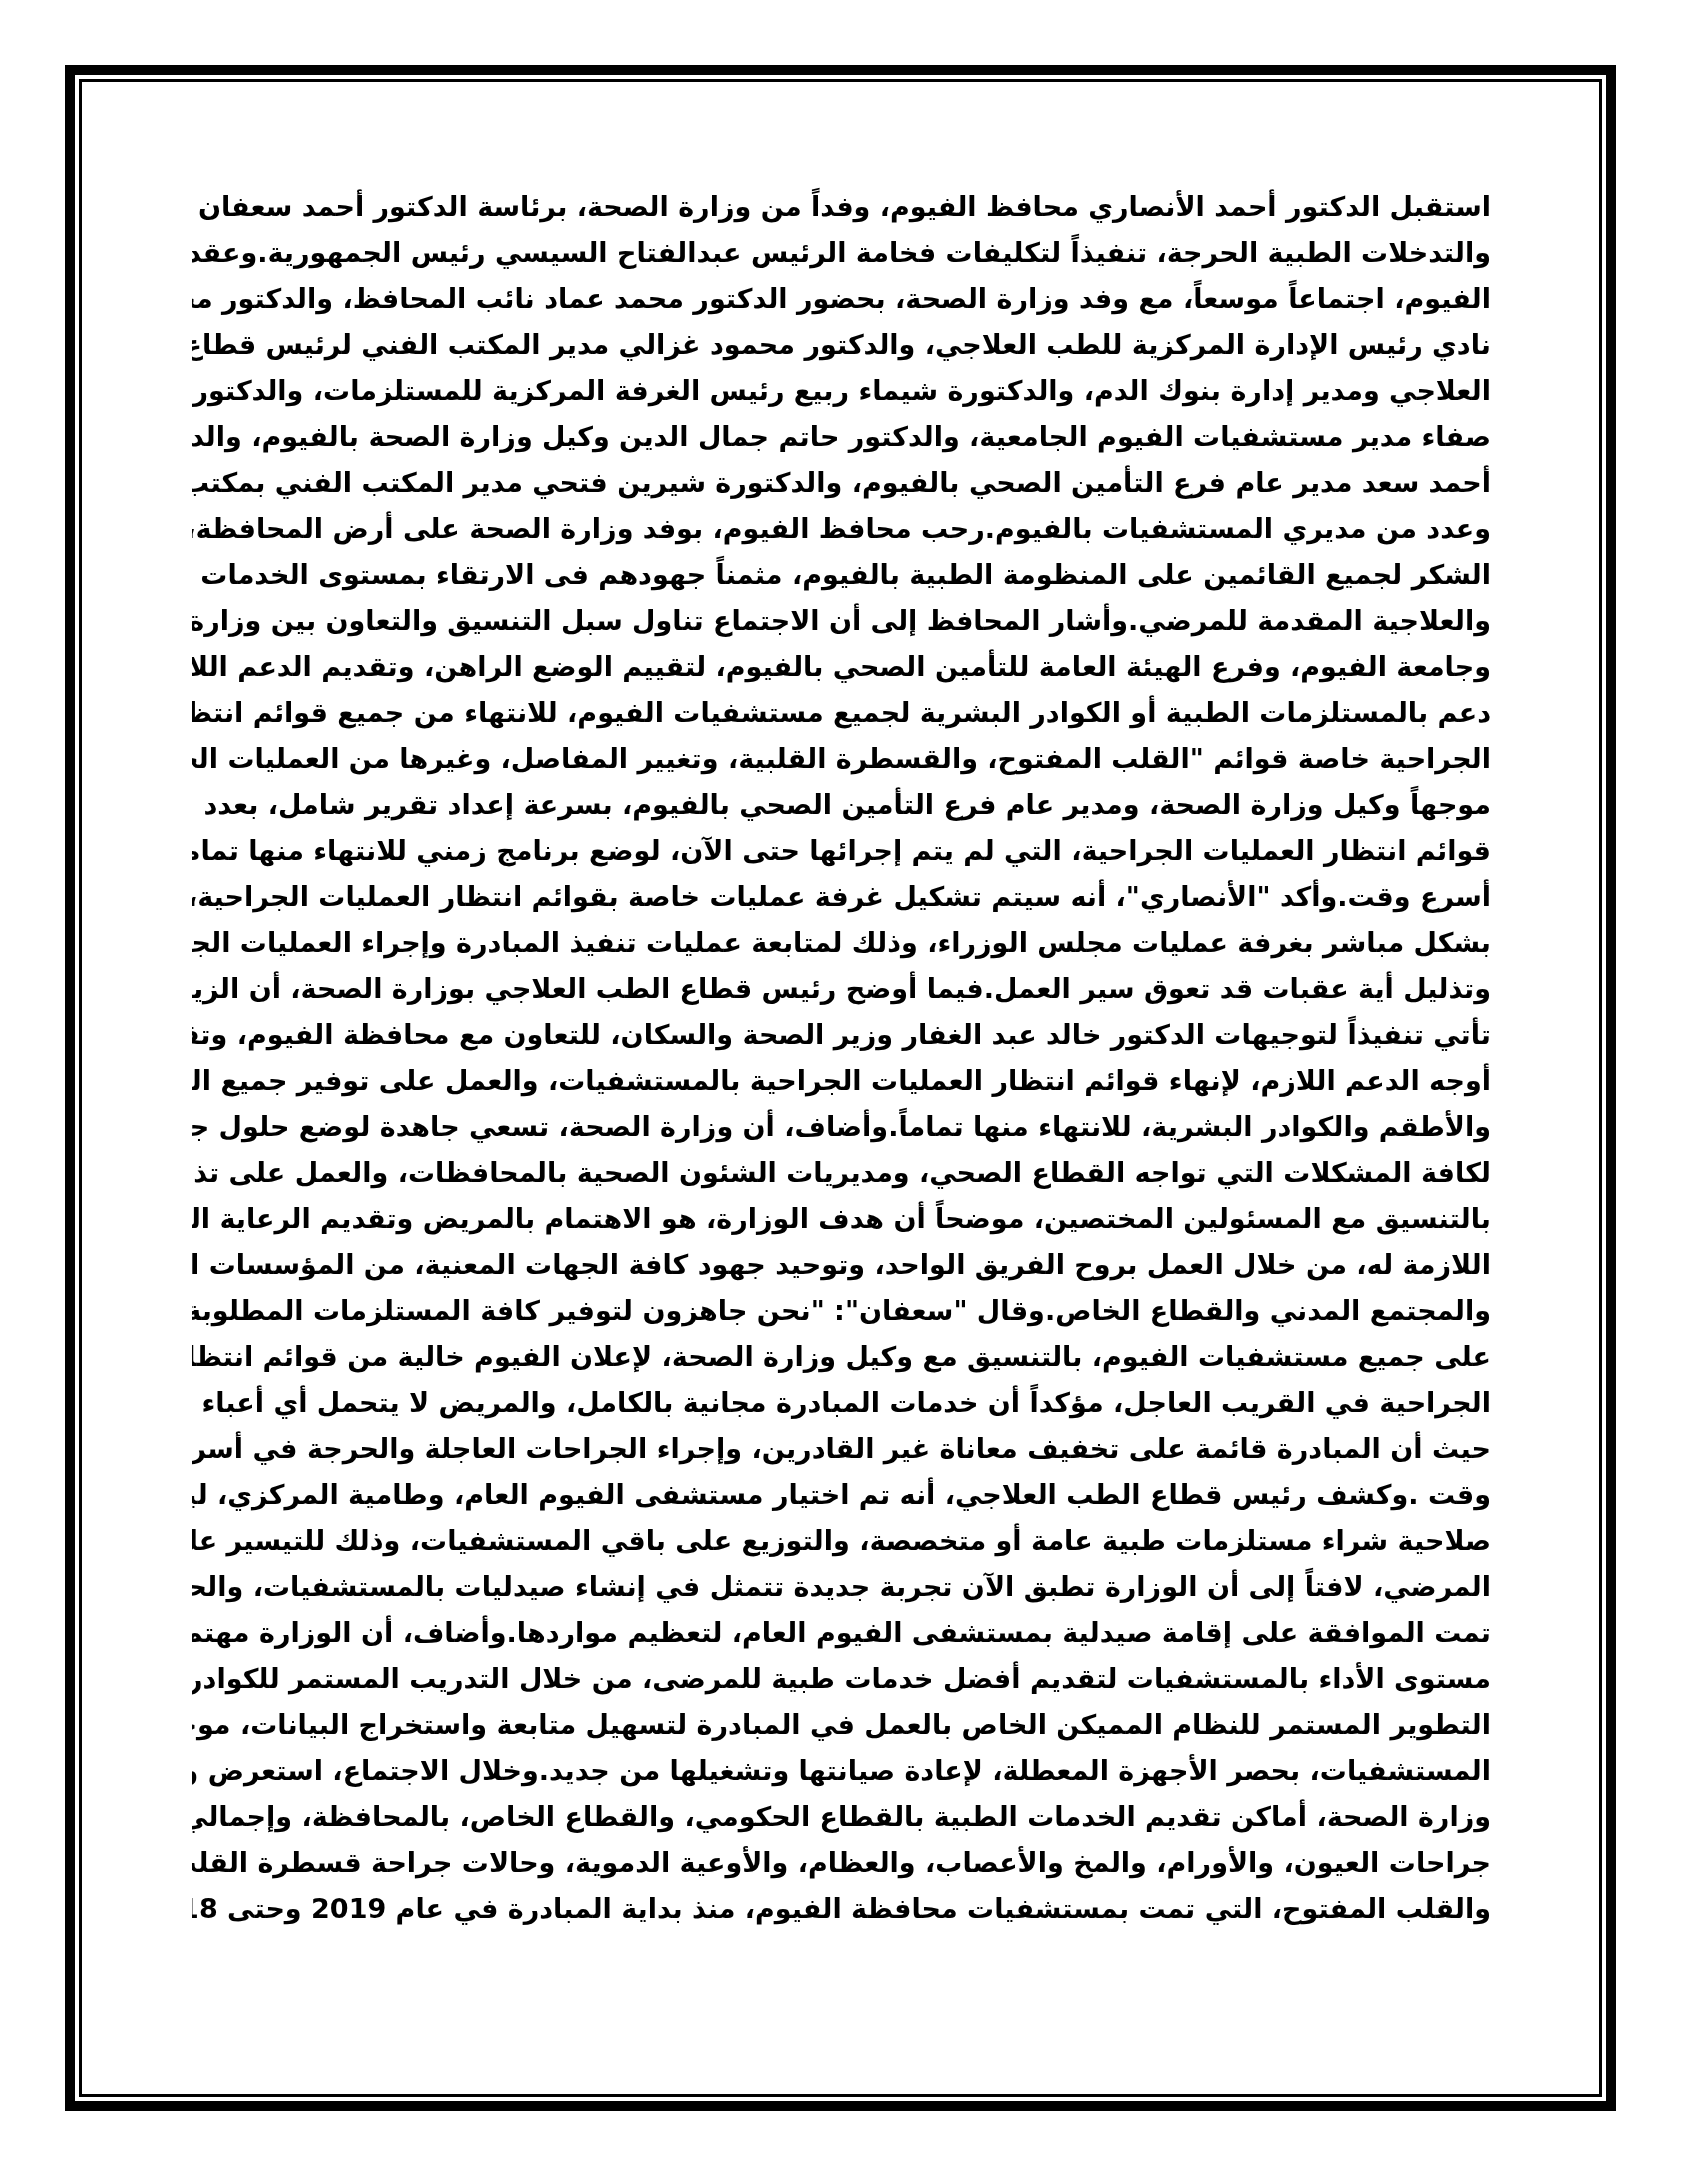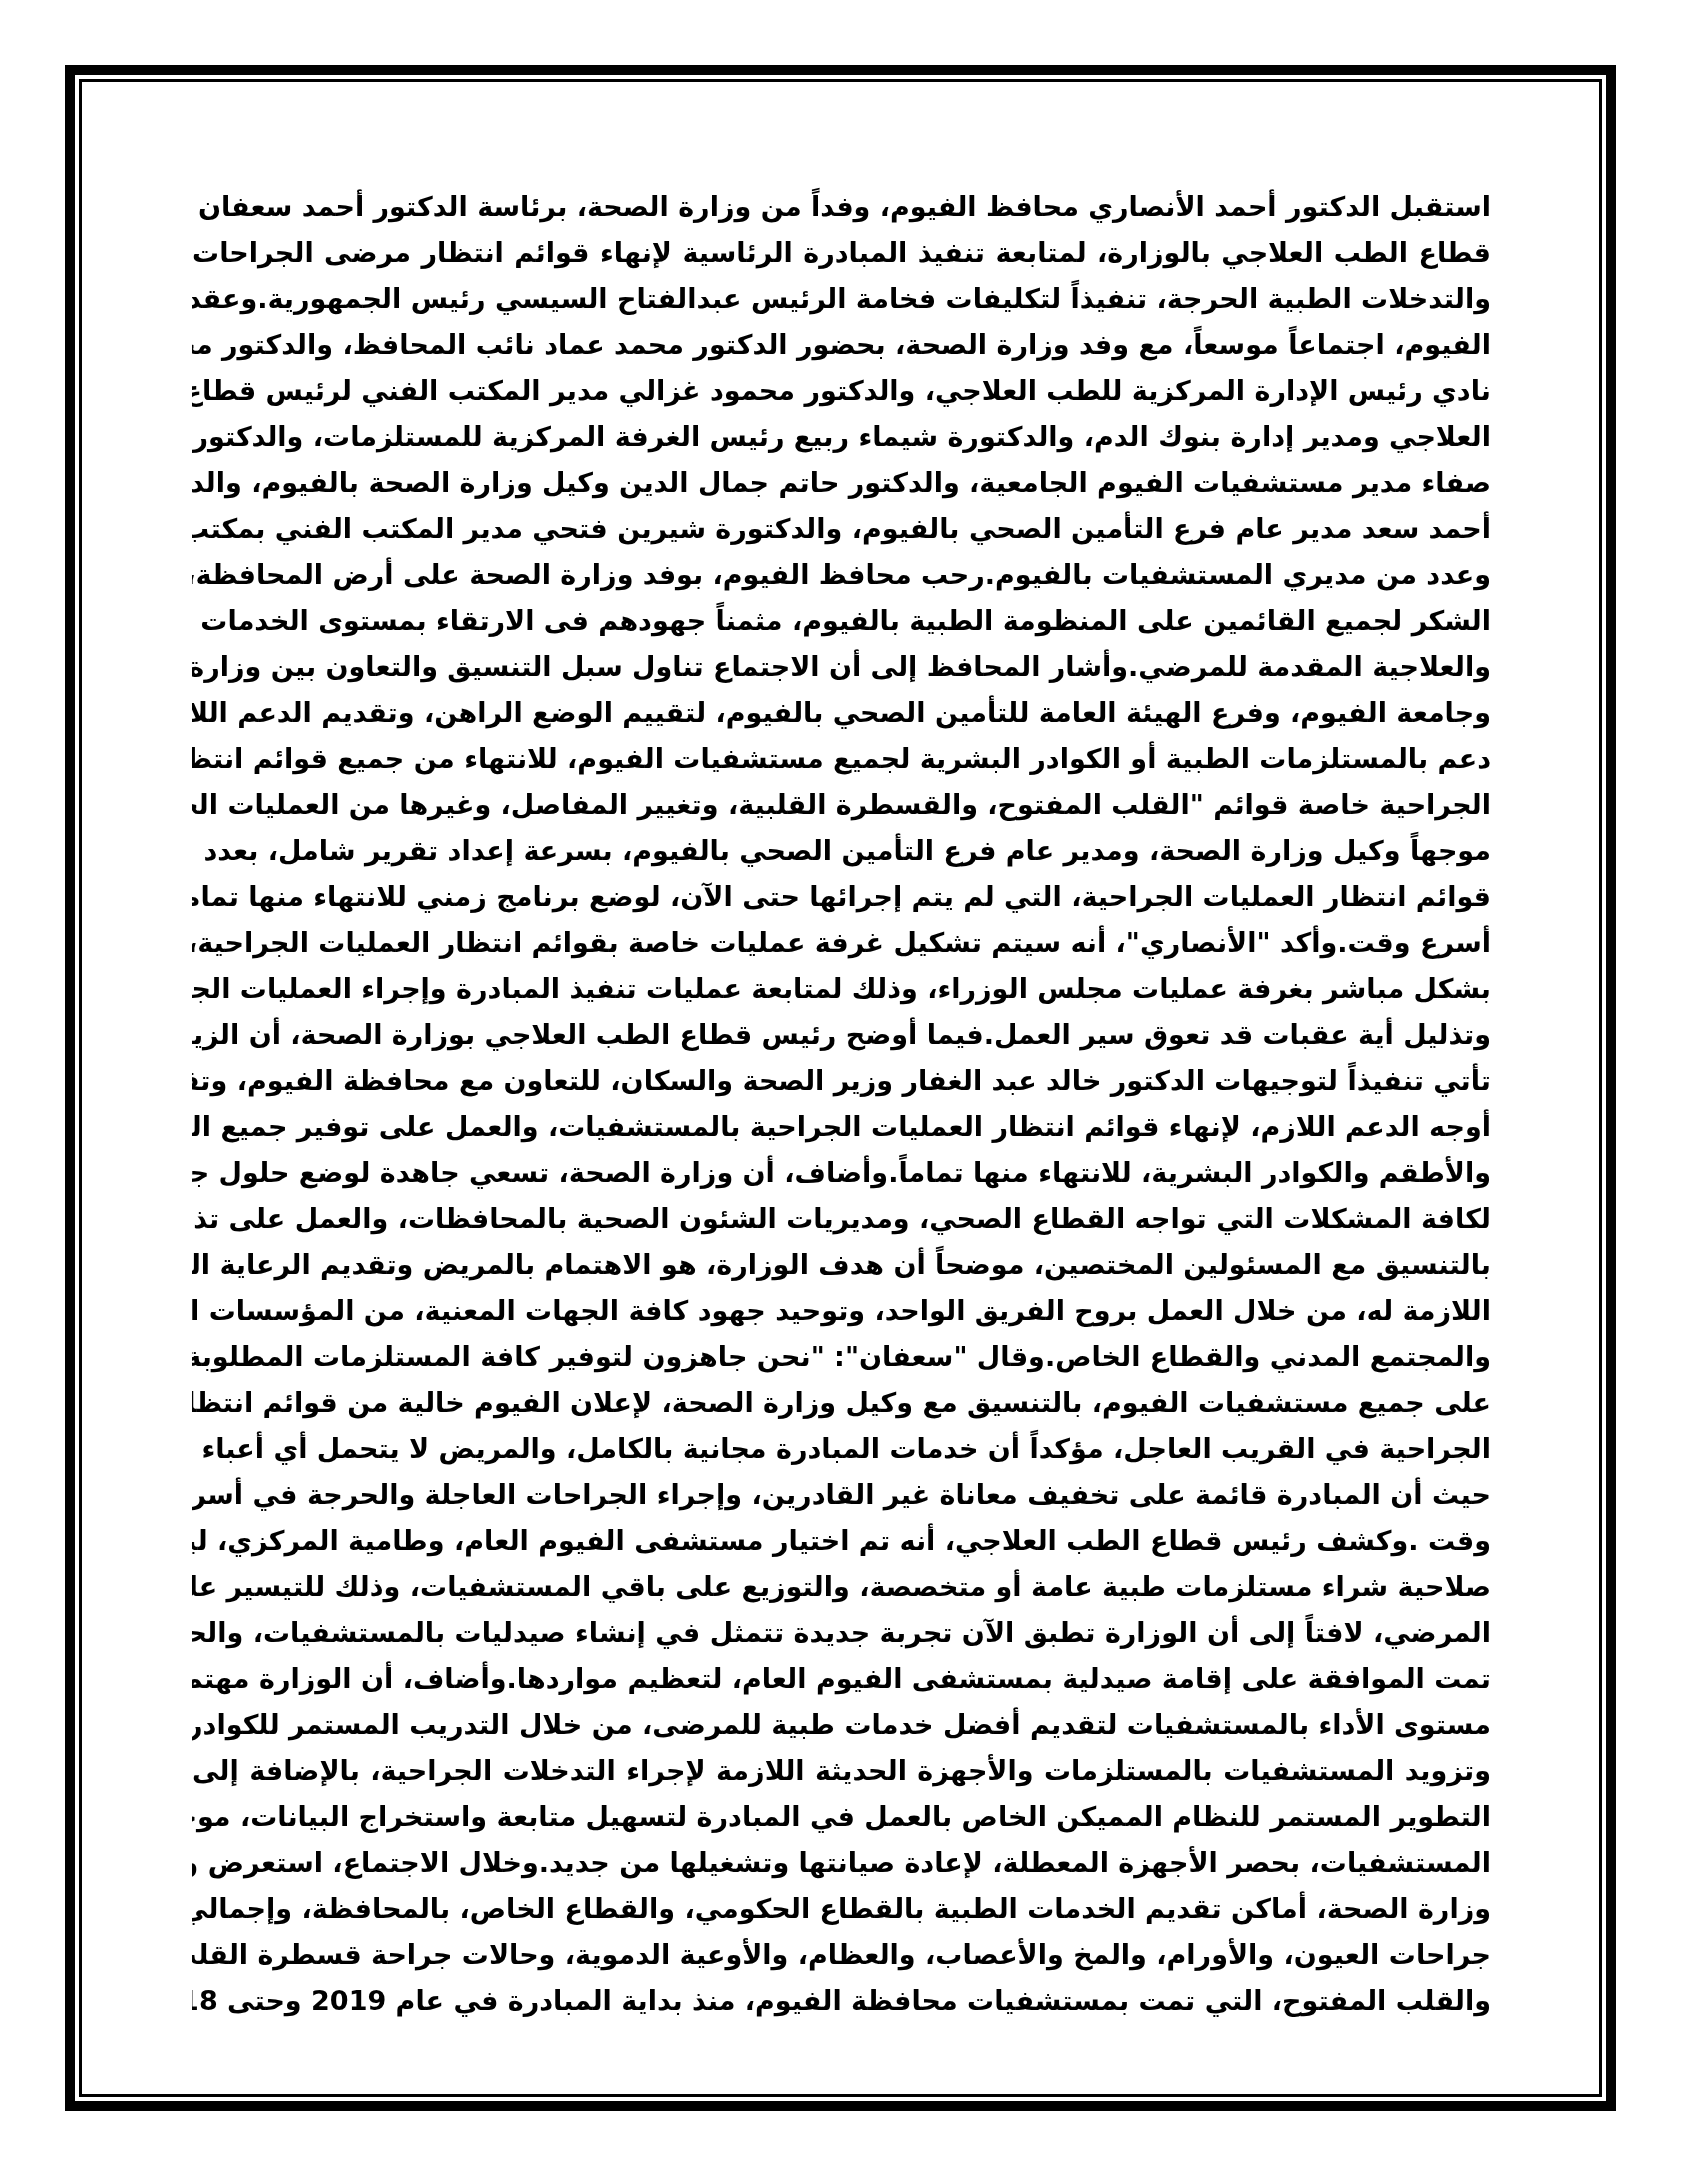--- a/index.html
+++ b/index.html
@@ -23,21 +23,20 @@
 </style>
 </head>
 <body>
 
 <div class="outer-border">
   <div class="inner-border"></div>
 </div>
 
 <div class="article" id="article" style="line-height: 46px; font-size: 27px;">
     <span class="line" style="height: 46px;">استقبل الدكتور أحمد الأنصاري محافظ الفيوم، وفداً من وزارة الصحة، برئاسة الدكتور أحمد سعفان رئيس</span>
-    <span class="line" style="height: 46px;">قطاع الطب العلاجي بالوزارة، لمتابعة تنفيذ المبادرة الرئاسية لإنهاء قوائم انتظار مرضى الجراحات</span>
     <span class="line" style="height: 46px;">والتدخلات الطبية الحرجة، تنفيذاً لتكليفات فخامة الرئيس عبدالفتاح السيسي رئيس الجمهورية.وعقد محافظ</span>
     <span class="line" style="height: 46px;">الفيوم، اجتماعاً موسعاً، مع وفد وزارة الصحة، بحضور الدكتور محمد عماد نائب المحافظ، والدكتور محمد</span>
     <span class="line" style="height: 46px;">نادي رئيس الإدارة المركزية للطب العلاجي، والدكتور محمود غزالي مدير المكتب الفني لرئيس قطاع الطب</span>
     <span class="line" style="height: 46px;">العلاجي ومدير إدارة بنوك الدم، والدكتورة شيماء ربيع رئيس الغرفة المركزية للمستلزمات، والدكتور محمد</span>
     <span class="line" style="height: 46px;">صفاء مدير مستشفيات الفيوم الجامعية، والدكتور حاتم جمال الدين وكيل وزارة الصحة بالفيوم، والدكتور</span>
     <span class="line" style="height: 46px;">أحمد سعد مدير عام فرع التأمين الصحي بالفيوم، والدكتورة شيرين فتحي مدير المكتب الفني بمكتب المحافظ،</span>
     <span class="line" style="height: 46px;">وعدد من مديري المستشفيات بالفيوم.رحب محافظ الفيوم، بوفد وزارة الصحة على أرض المحافظة، مقدماً</span>
     <span class="line" style="height: 46px;">الشكر لجميع القائمين على المنظومة الطبية بالفيوم، مثمناً جهودهم فى الارتقاء بمستوى الخدمات الصحية</span>
     <span class="line" style="height: 46px;">والعلاجية المقدمة للمرضي.وأشار المحافظ إلى أن الاجتماع تناول سبل التنسيق والتعاون بين وزارة الصحة،</span>
     <span class="line" style="height: 46px;">وجامعة الفيوم، وفرع الهيئة العامة للتأمين الصحي بالفيوم، لتقييم الوضع الراهن، وتقديم الدعم اللازم سواء</span>
@@ -56,20 +55,19 @@
     <span class="line" style="height: 46px;">اللازمة له، من خلال العمل بروح الفريق الواحد، وتوحيد جهود كافة الجهات المعنية، من المؤسسات الحكومية</span>
     <span class="line" style="height: 46px;">والمجتمع المدني والقطاع الخاص.وقال "سعفان": "نحن جاهزون لتوفير كافة المستلزمات المطلوبة، لتوزيعها</span>
     <span class="line" style="height: 46px;">على جميع مستشفيات الفيوم، بالتنسيق مع وكيل وزارة الصحة، لإعلان الفيوم خالية من قوائم انتظار العمليات</span>
     <span class="line" style="height: 46px;">الجراحية في القريب العاجل، مؤكداً أن خدمات المبادرة مجانية بالكامل، والمريض لا يتحمل أي أعباء مادية،</span>
     <span class="line" style="height: 46px;">حيث أن المبادرة قائمة على تخفيف معاناة غير القادرين، وإجراء الجراحات العاجلة والحرجة في أسرع</span>
     <span class="line" style="height: 46px;">وقت .وكشف رئيس قطاع الطب العلاجي، أنه تم اختيار مستشفى الفيوم العام، وطامية المركزي، ليكون لهما</span>
     <span class="line" style="height: 46px;">صلاحية شراء مستلزمات طبية عامة أو متخصصة، والتوزيع على باقي المستشفيات، وذلك للتيسير على</span>
     <span class="line" style="height: 46px;">المرضي، لافتاً إلى أن الوزارة تطبق الآن تجربة جديدة تتمثل في إنشاء صيدليات بالمستشفيات، والحمد لله</span>
     <span class="line" style="height: 46px;">تمت الموافقة على إقامة صيدلية بمستشفى الفيوم العام، لتعظيم مواردها.وأضاف، أن الوزارة مهتمة برفع</span>
     <span class="line" style="height: 46px;">مستوى الأداء بالمستشفيات لتقديم أفضل خدمات طبية للمرضى، من خلال التدريب المستمر للكوادر الطبية</span>
-    <span class="line" style="height: 46px;">وتزويد المستشفيات بالمستلزمات والأجهزة الحديثة اللازمة لإجراء التدخلات الجراحية، بالإضافة إلى</span>
     <span class="line" style="height: 46px;">التطوير المستمر للنظام المميكن الخاص بالعمل في المبادرة لتسهيل متابعة واستخراج البيانات، موجهاً مديري</span>
     <span class="line" style="height: 46px;">المستشفيات، بحصر الأجهزة المعطلة، لإعادة صيانتها وتشغيلها من جديد.وخلال الاجتماع، استعرض وكيل</span>
     <span class="line" style="height: 46px;">وزارة الصحة، أماكن تقديم الخدمات الطبية بالقطاع الحكومي، والقطاع الخاص، بالمحافظة، وإجمالي حالات</span>
     <span class="line" style="height: 46px;">جراحات العيون، والأورام، والمخ والأعصاب، والعظام، والأوعية الدموية، وحالات جراحة قسطرة القلب،</span>
     <span class="line last" style="height: 46px;">والقلب المفتوح، التي تمت بمستشفيات محافظة الفيوم، منذ بداية المبادرة في عام 2019 وحتى 18 أكتوبر</span>
   </div>
 
 
 </body></html>

